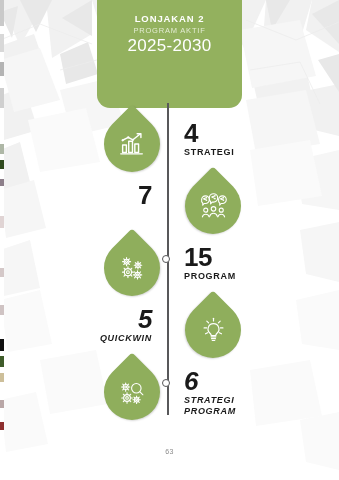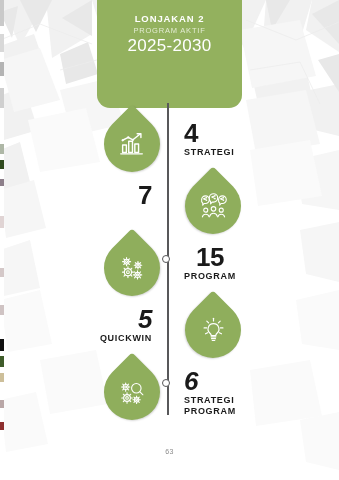--- a/index.html
+++ b/index.html
@@ -153,21 +153,21 @@
   }
   .label-block .cap {
     font-size: 9px;
     font-weight: bold;
     letter-spacing: 0.7px;
     line-height: 11px;
     color: #1a1a1a;
     margin-top: 1px;
   }
   .label-block.italic .num { font-style: italic; }
-  .label-block.italic .cap { }
+  .label-block.italic .cap { font-style: italic; }
   .label-block.align-right { text-align: right; }
   .label-block.align-left { text-align: left; }
 
   
   #page-number {
     position: absolute;
     left: 0;
     top: 448px;
     width: 339px;
     text-align: center;
@@ -406,21 +406,21 @@
               <line x1="-3.3" y1="-3.3" x2="-2.3" y2="-2.3"></line>
               <line x1="2.3" y1="2.3" x2="3.3" y2="3.3"></line>
               <line x1="2.3" y1="-2.3" x2="3.3" y2="-3.3"></line>
               <line x1="-3.3" y1="3.3" x2="-2.3" y2="2.3"></line>
             </g>
           </g>
         </svg>
       </div>
     </div>
 
-    <div class="label-block align-left" style="left:184px;text-align:center;">
+    <div class="label-block align-left" style="left:184px;">
       <div class="num">15</div>
       <div class="cap">PROGRAM</div>
     </div>
   </div>
 
   <div class="row" style="top:300px;">
     <div class="pin left-point" style="left:185px;">
       <div class="blob"></div>
       <div class="glyph">
         <svg width="29" height="29" viewBox="0 0 32 32" fill="none" stroke="#ffffff" stroke-width="1.3" stroke-linecap="round" stroke-linejoin="round">

